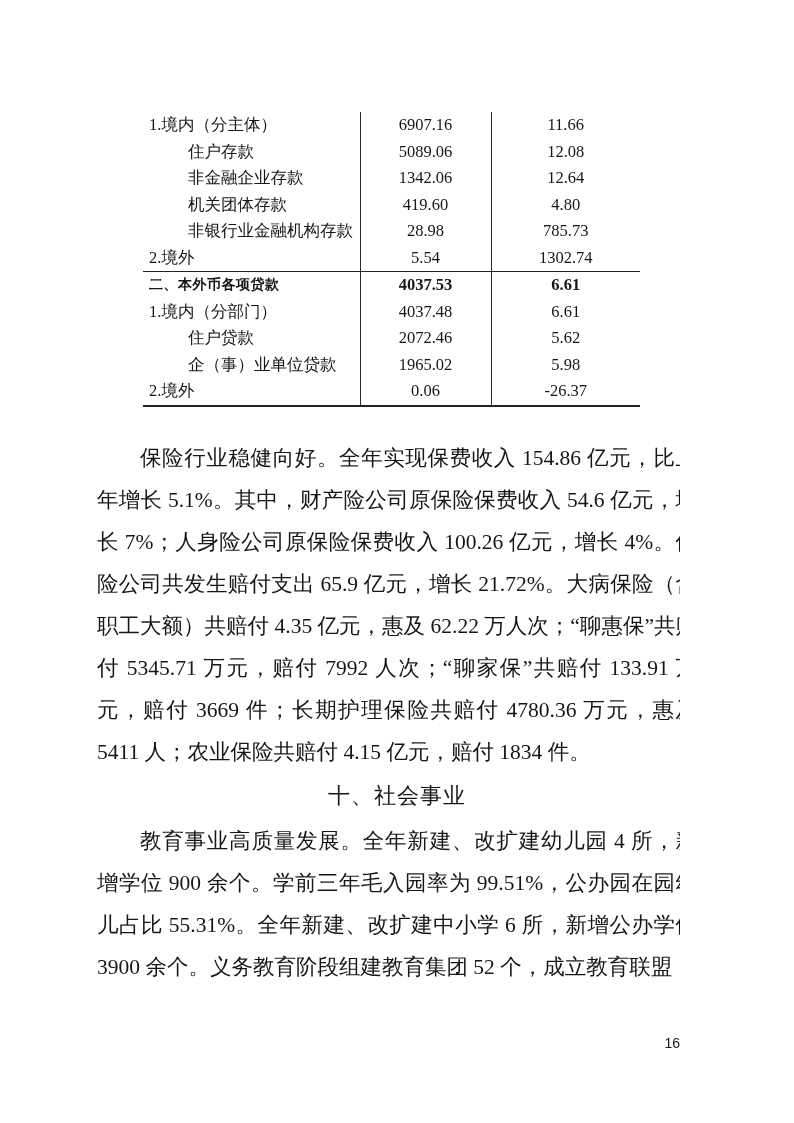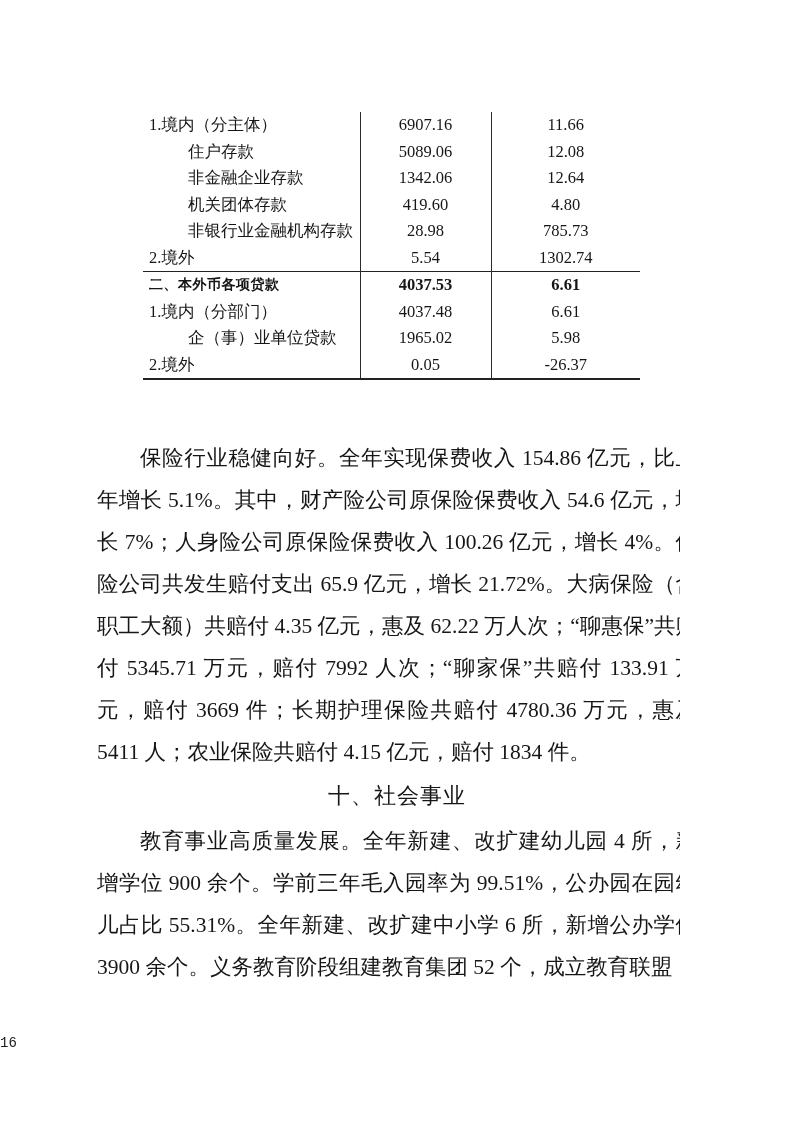--- a/index.html
+++ b/index.html
@@ -80,23 +80,23 @@
     line-height: 42px;
     letter-spacing: 1px;
   }
 
   
   .page-number {
     position: absolute;
     left: 0;
     right: 0;
     top: 1035px;
-    text-align: left;
+    text-align: right;
     font-size: 14px;
-    font-family: Liberation Mono, monospace;
+    font-family: Liberation Sans, sans-serif;
     color: #1c1c1c;
   }
 </style>
 </head>
 <body>
 
 <div class="page">
 
   <table class="doc-table">
     <colgroup>
@@ -139,27 +139,32 @@
         <td class="lbl">二、本外币各项贷款</td>
         <td class="num mid">4037.53</td>
         <td class="num">6.61</td>
       </tr>
       <tr>
         <td class="lbl">1.境内（分部门）</td>
         <td class="num mid">4037.48</td>
         <td class="num">6.61</td>
       </tr>
       <tr>
+        <td class="lbl indent1">住户贷款</td>
+        <td class="num mid">2072.46</td>
+        <td class="num">5.62</td>
+      </tr>
+      <tr>
         <td class="lbl indent1">企（事）业单位贷款</td>
         <td class="num mid">1965.02</td>
         <td class="num">5.98</td>
       </tr>
       <tr class="last-row">
         <td class="lbl">2.境外</td>
-        <td class="num mid">0.05</td>
+        <td class="num mid">0.06</td>
         <td class="num">-26.37</td>
       </tr>
     </tbody>
   </table>
 
   <div class="body-text">
     <p class="para">保险行业稳健向好。全年实现保费收入 154.86 亿元，比上年增长 5.1%。其中，财产险公司原保险保费收入 54.6 亿元，增长 7%；人身险公司原保险保费收入 100.26 亿元，增长 4%。保险公司共发生赔付支出 65.9 亿元，增长 21.72%。大病保险（含职工大额）共赔付 4.35 亿元，惠及 62.22 万人次；“聊惠保”共赔付 5345.71 万元，赔付 7992 人次；“聊家保”共赔付 133.91 万元，赔付 3669 件；长期护理保险共赔付 4780.36 万元，惠及 5411 人；农业保险共赔付 4.15 亿元，赔付 1834 件。</p>
     <h2 class="heading">十、社会事业</h2>
     <p class="para">教育事业高质量发展。全年新建、改扩建幼儿园 4 所，新增学位 900 余个。学前三年毛入园率为 99.51%，公办园在园幼儿占比 55.31%。全年新建、改扩建中小学 6 所，新增公办学位 3900 余个。义务教育阶段组建教育集团 52 个，成立教育联盟</p>
   </div>

